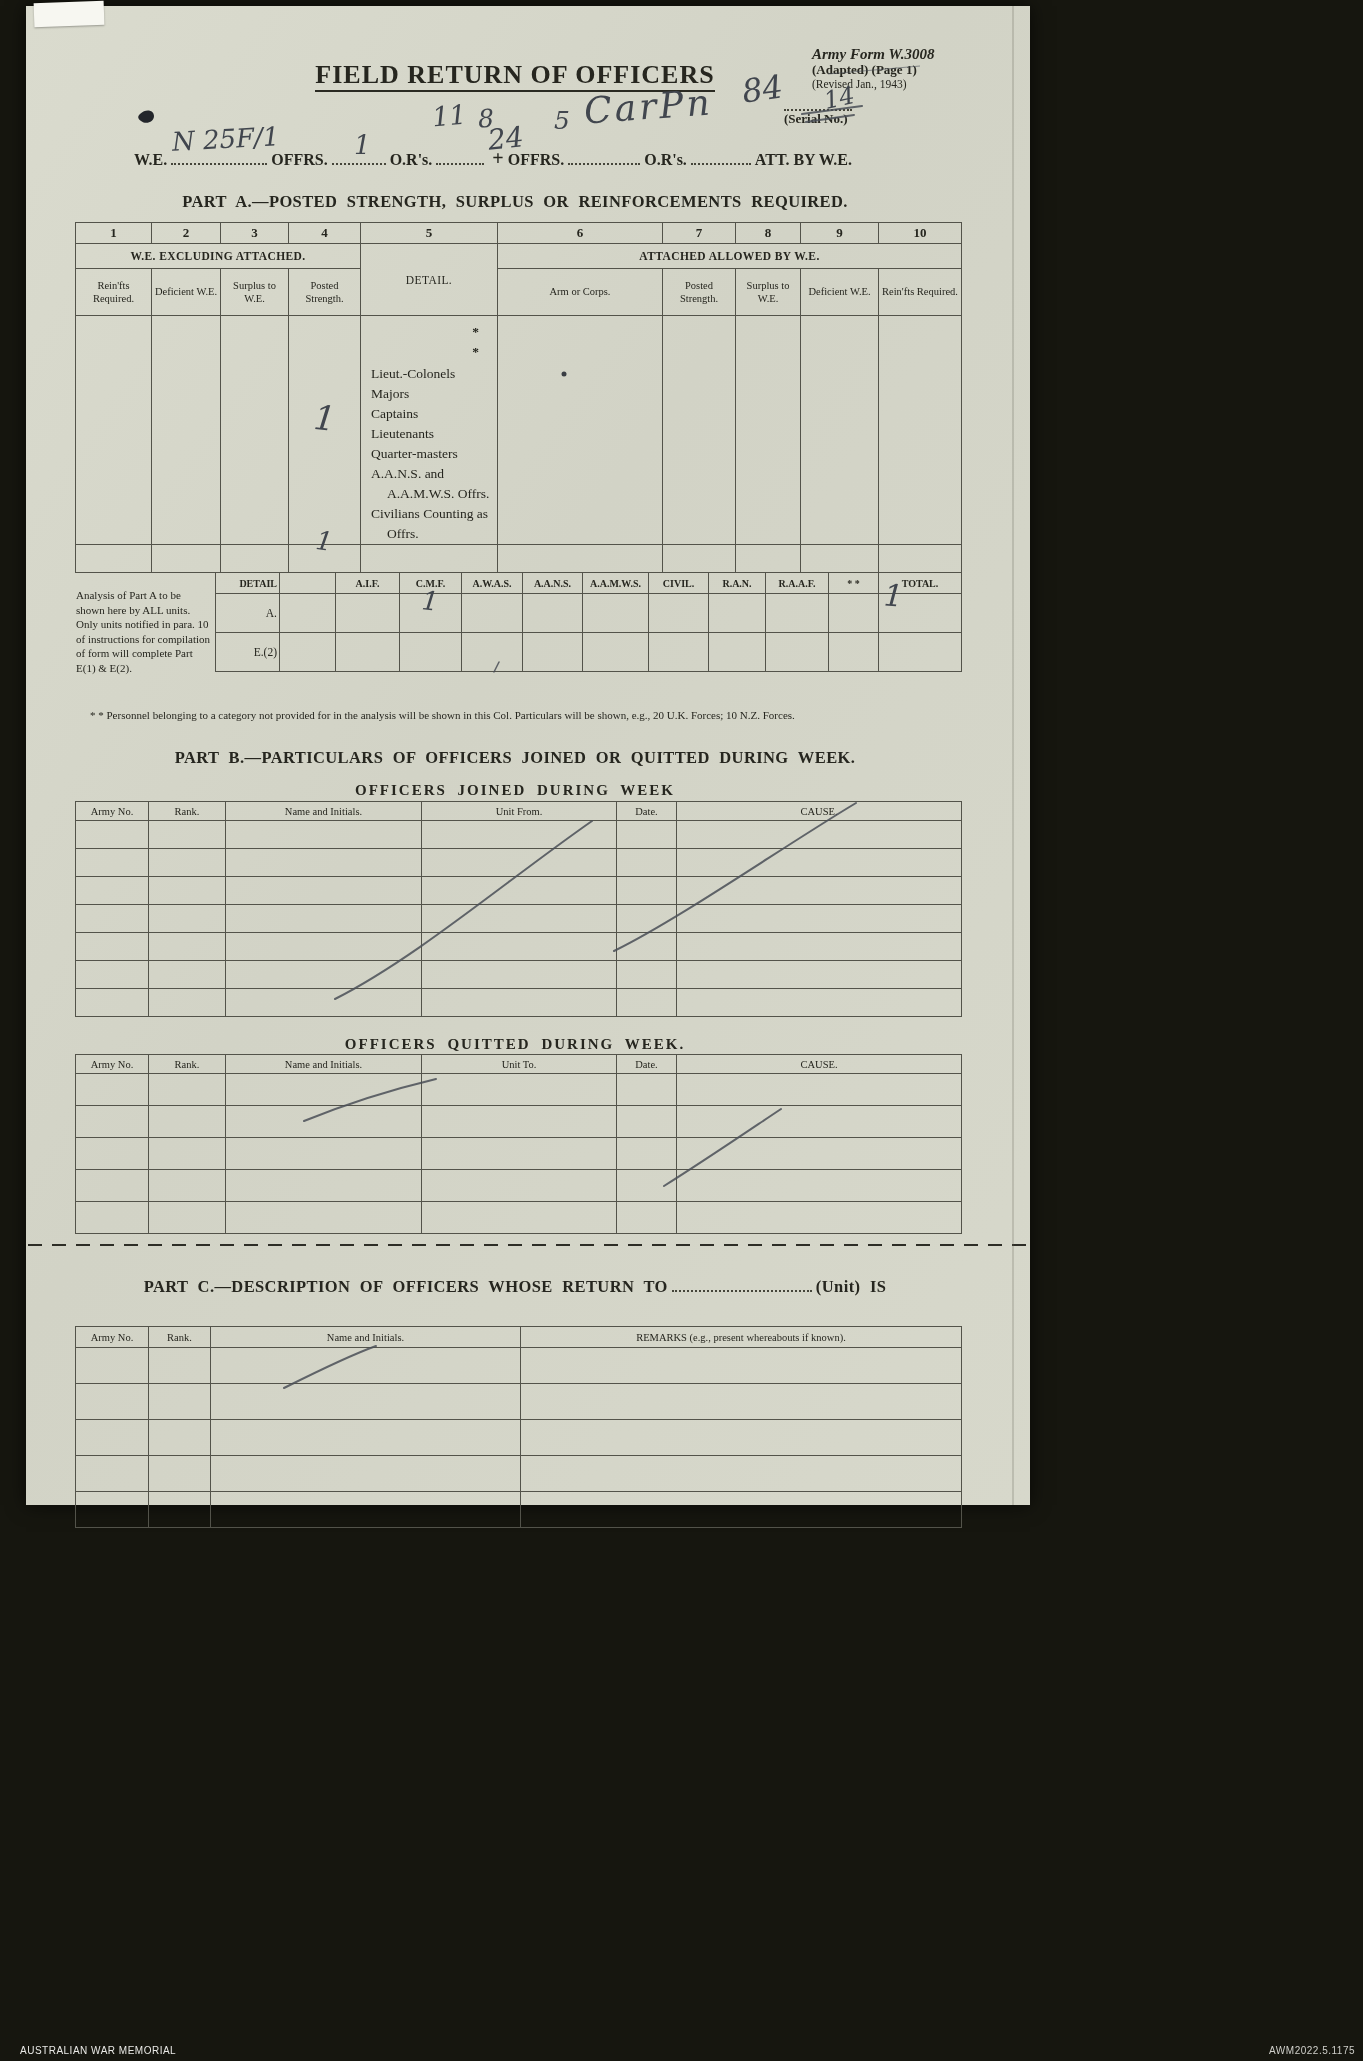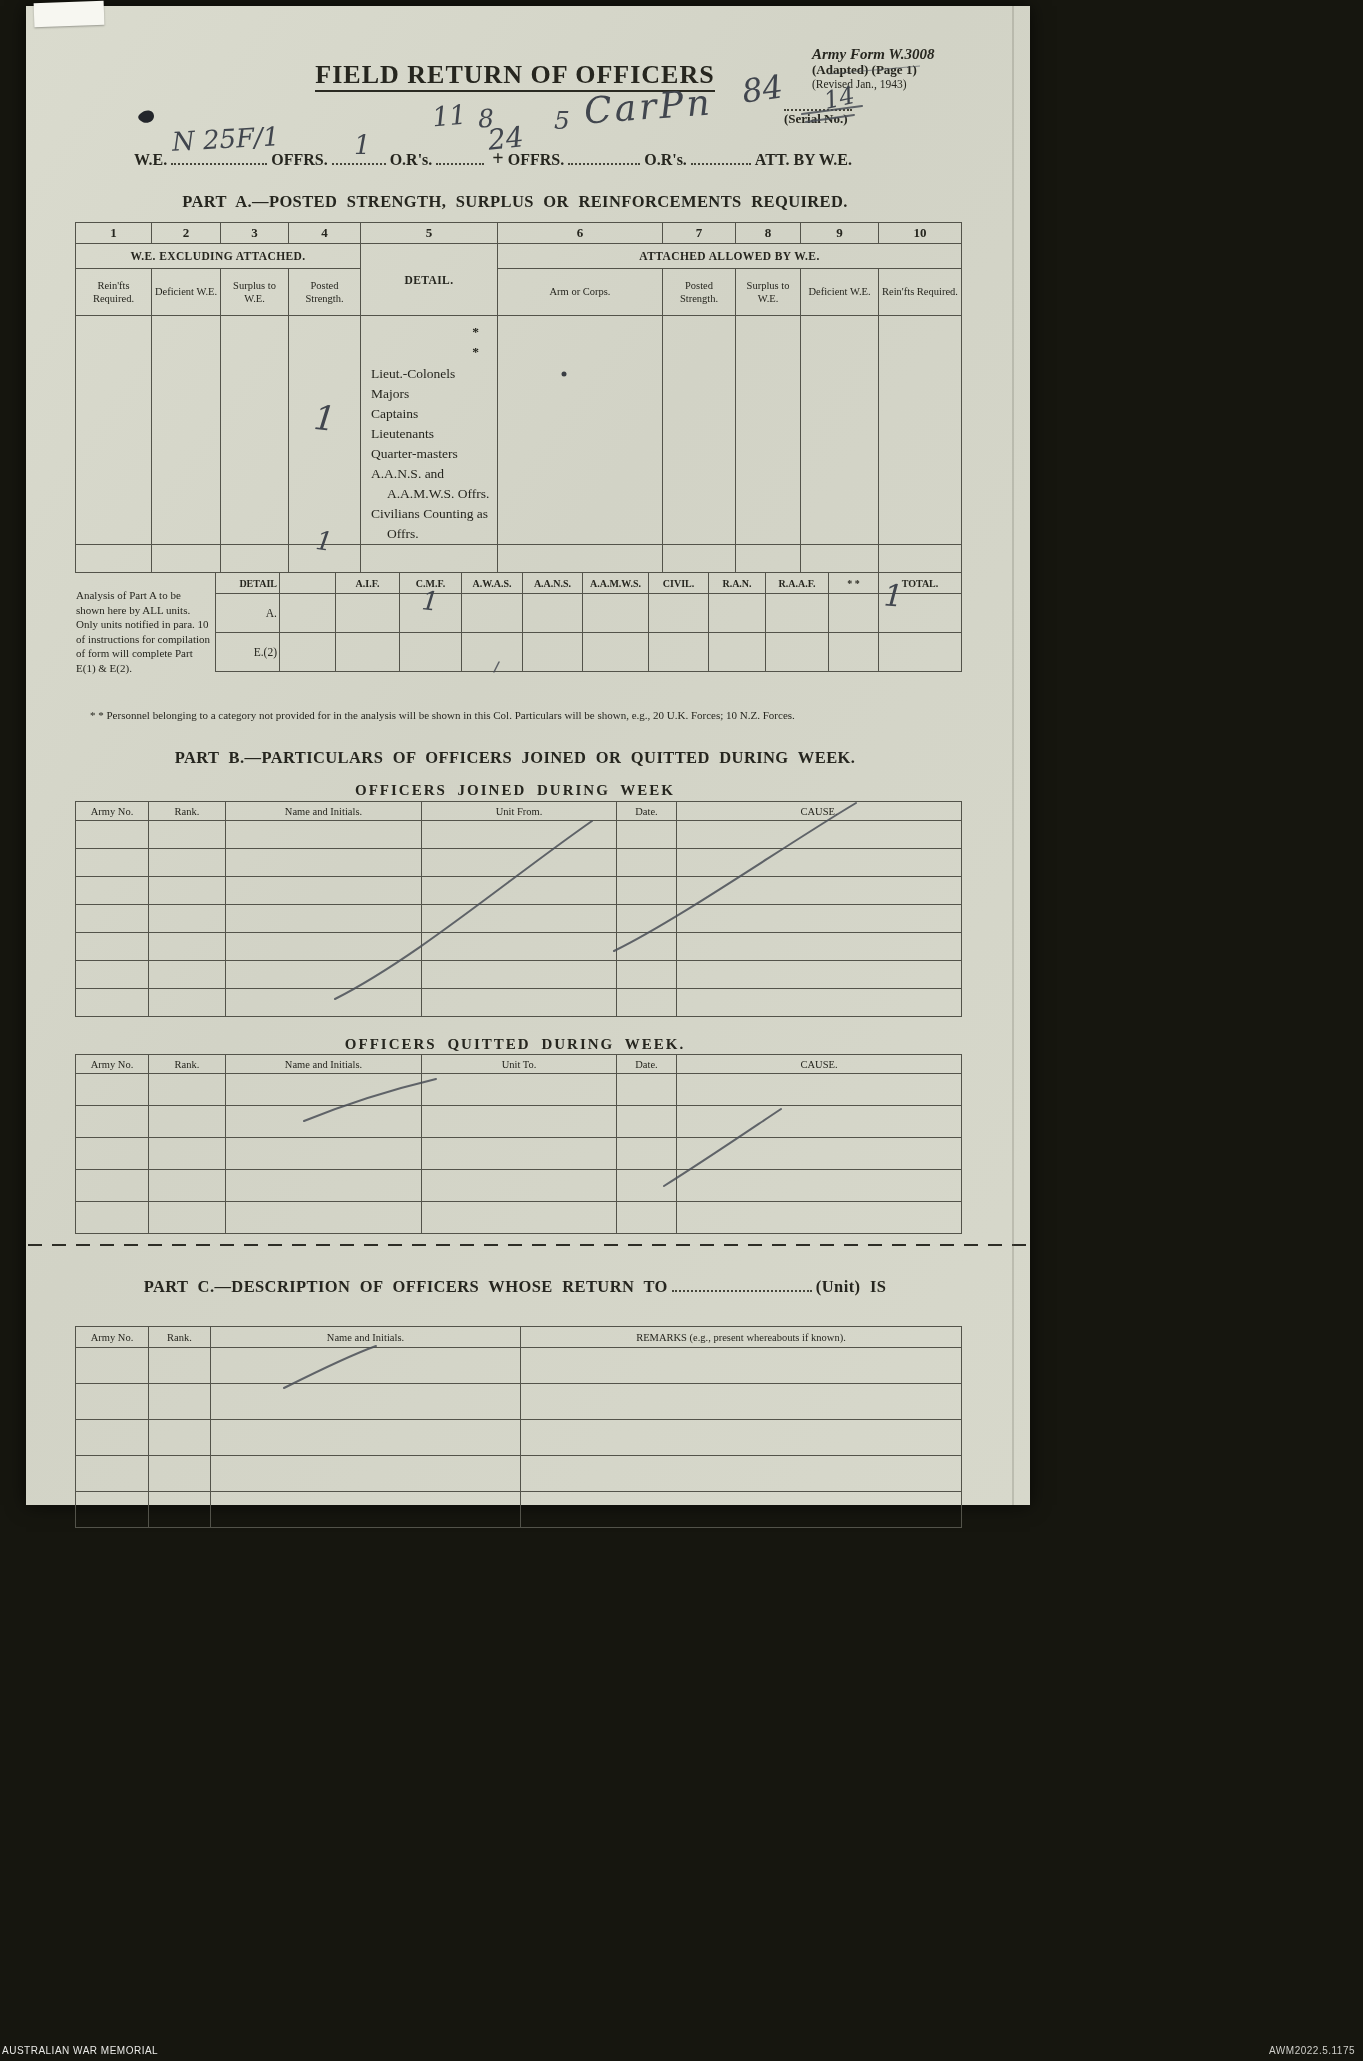--- a/index.html
+++ b/index.html
@@ -62,21 +62,21 @@
   .pc{left:49px;top:1320px;width:886px;}
   .pc .hdr td{height:20px;font-size:10.5px;}
   .pc td{height:35px;}
   .cutline{position:absolute;left:2px;right:2px;top:1238px;height:2px;
     background:repeating-linear-gradient(90deg,#2d2d26 0 14px,transparent 14px 24px);}
   
   .hw{position:absolute;font-family:"DejaVu Serif",serif;font-style:italic;color:#41464e;white-space:nowrap;z-index:5;}
   .strokes{position:absolute;left:0;top:0;z-index:4;pointer-events:none;}
   
   .wm{position:absolute;bottom:5px;font-family:"Liberation Sans",sans-serif;font-size:10px;letter-spacing:.5px;}
-  .wm-left{left:2px;color:#e9e9e6;}
+  .wm-left{left:20px;color:#e9e9e6;}
   .wm-right{right:8px;color:#cfcfca;}
 </style>
 </head>
 <body>
 
 <div class="paper">
   <div class="tab"></div>
 
   <div class="formref">
     <div class="l1">Army Form W.3008</div>
@@ -131,21 +131,21 @@
           <td>4</td>
       <td>5</td>
           <td>6</td>
       <td>7</td>
           <td>8</td>
       <td>9</td>
           <td>10</td>
     </tr>
     <tr class="grp">
       <td colspan="4">W.E. EXCLUDING ATTACHED.</td>
-      <td rowspan="2" style="font-weight:bold;font-size:11.5px;">DETAIL.</td>
+      <td rowspan="2" style="font-weight:normal;font-size:11.5px;">DETAIL.</td>
       <td colspan="5">ATTACHED ALLOWED BY W.E.</td>
     </tr>
     <tr class="hdr">
       <td>Rein'fts Required.</td>
           <td>Deficient W.E.</td>
       <td>Surplus to W.E.</td>
           <td>Posted Strength.</td>
       <td>Arm or Corps.</td>
       <td>Posted Strength.</td>
           <td>Surplus to W.E.</td>

